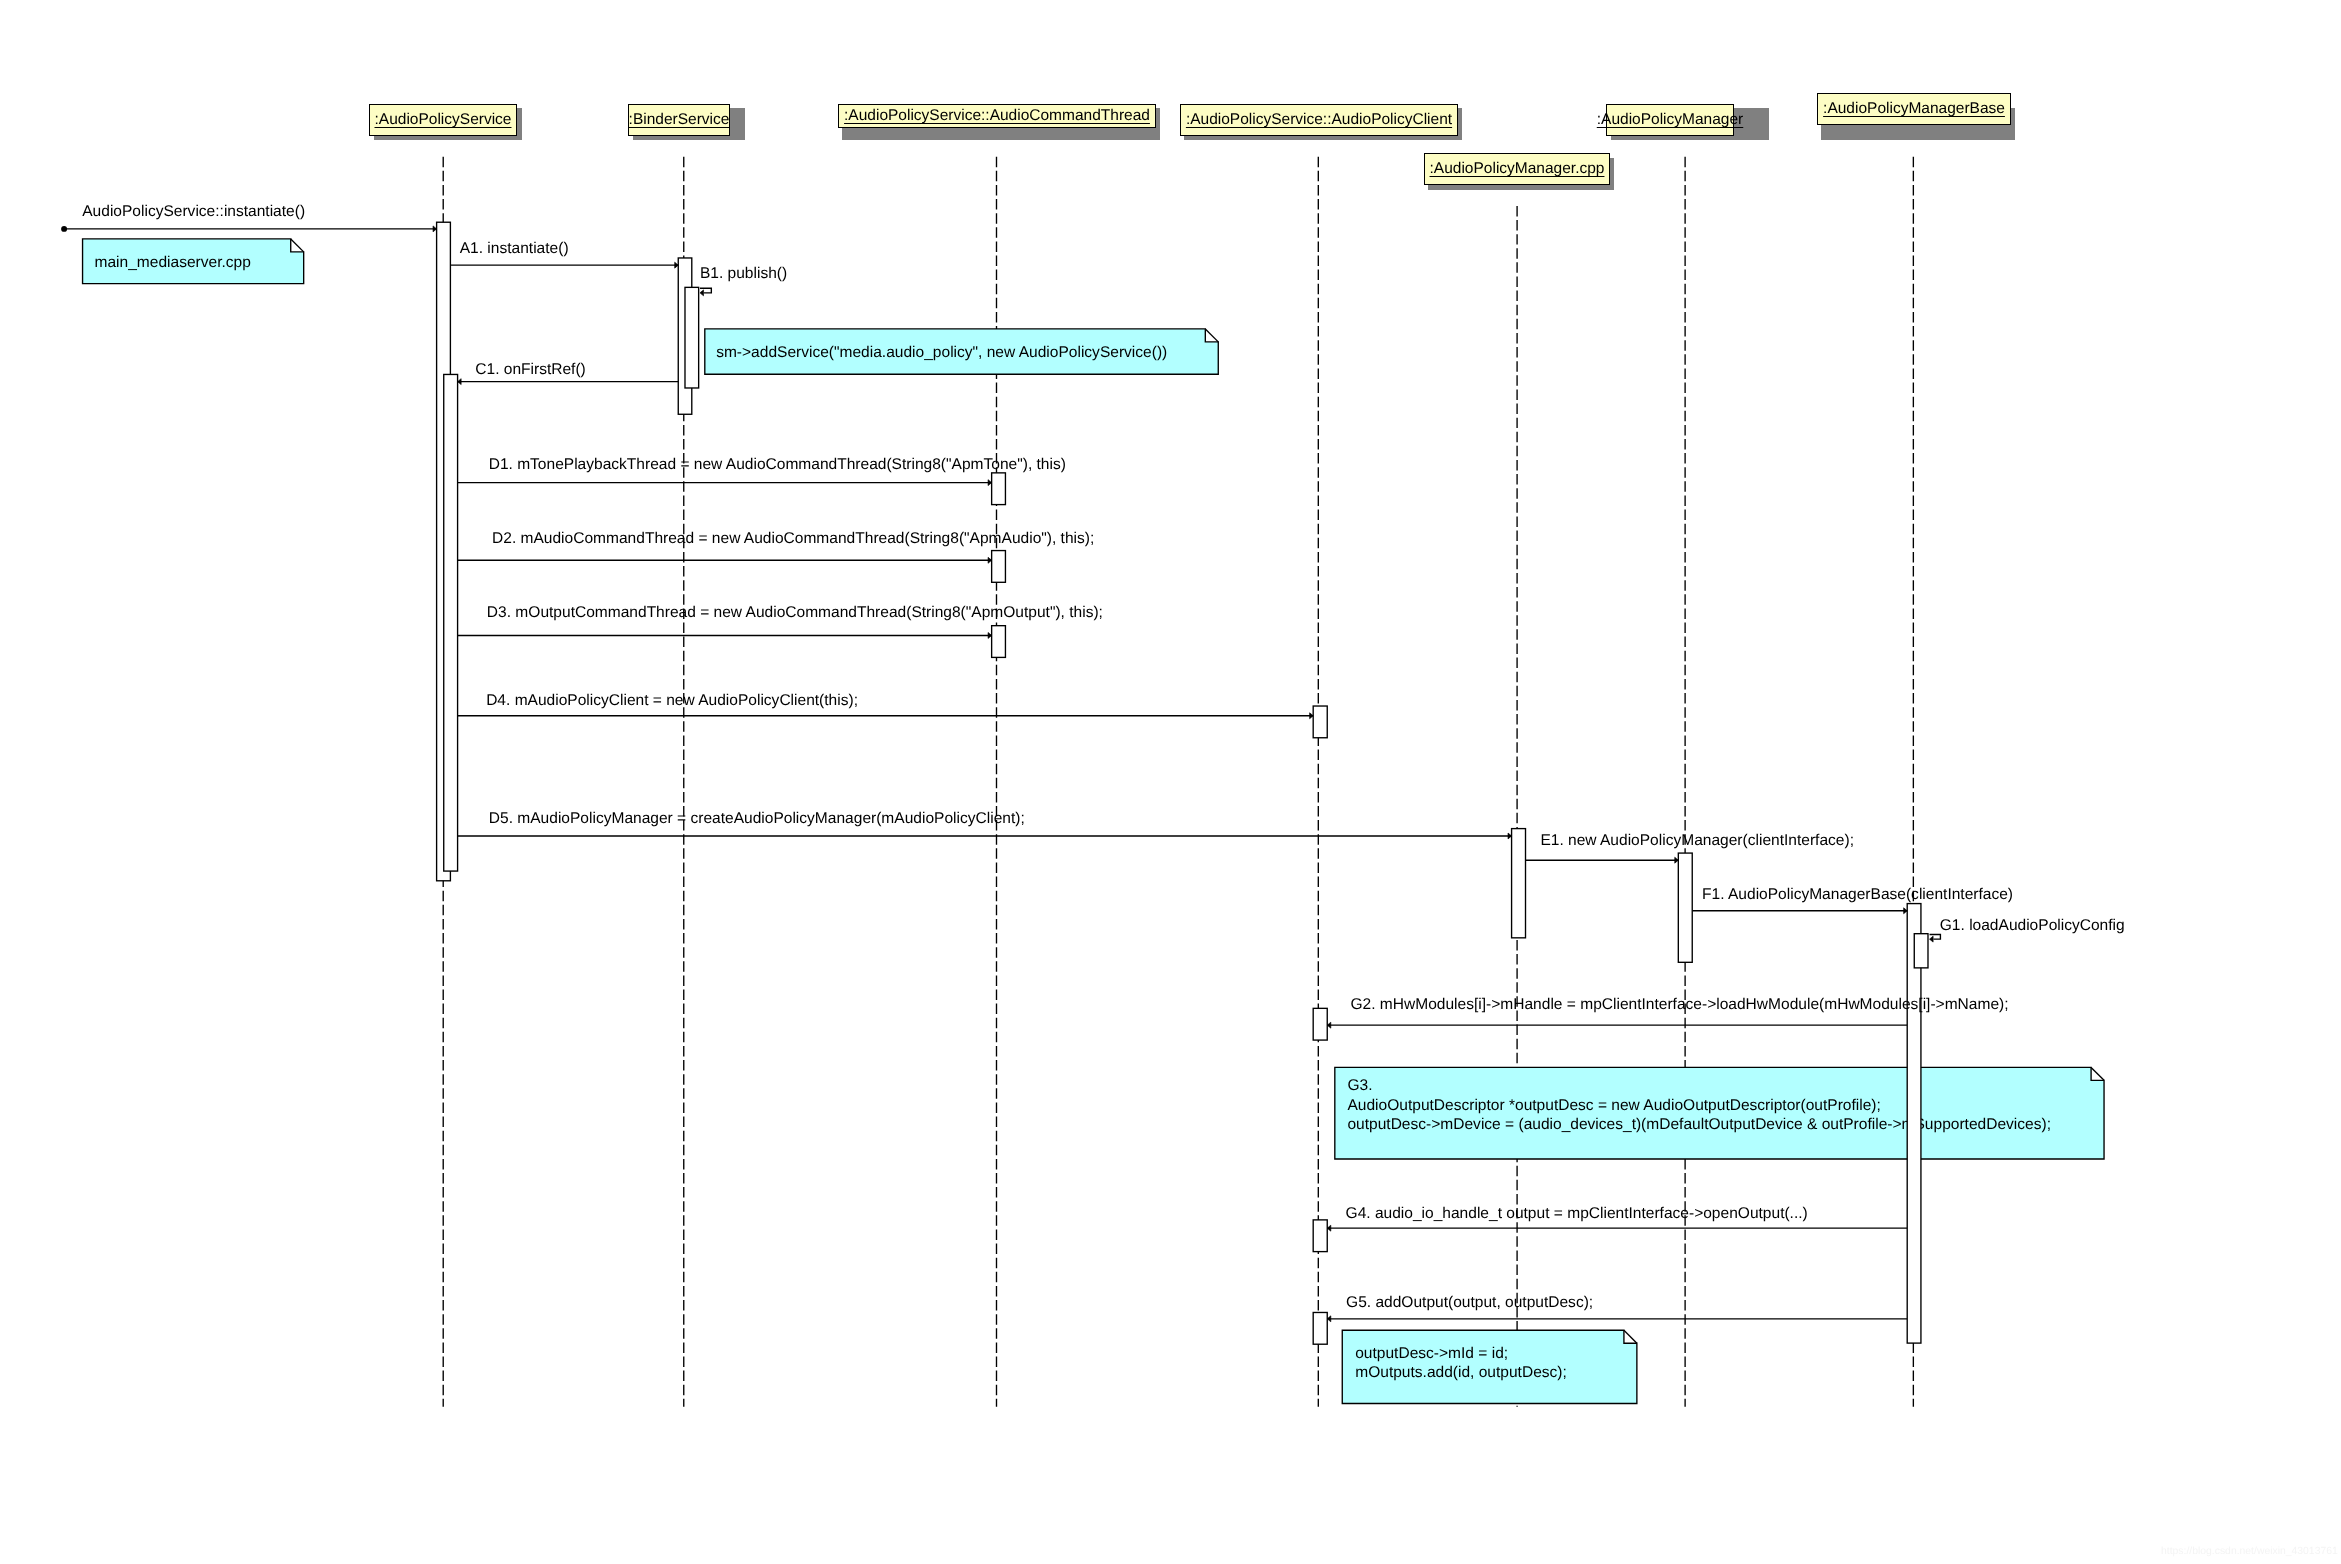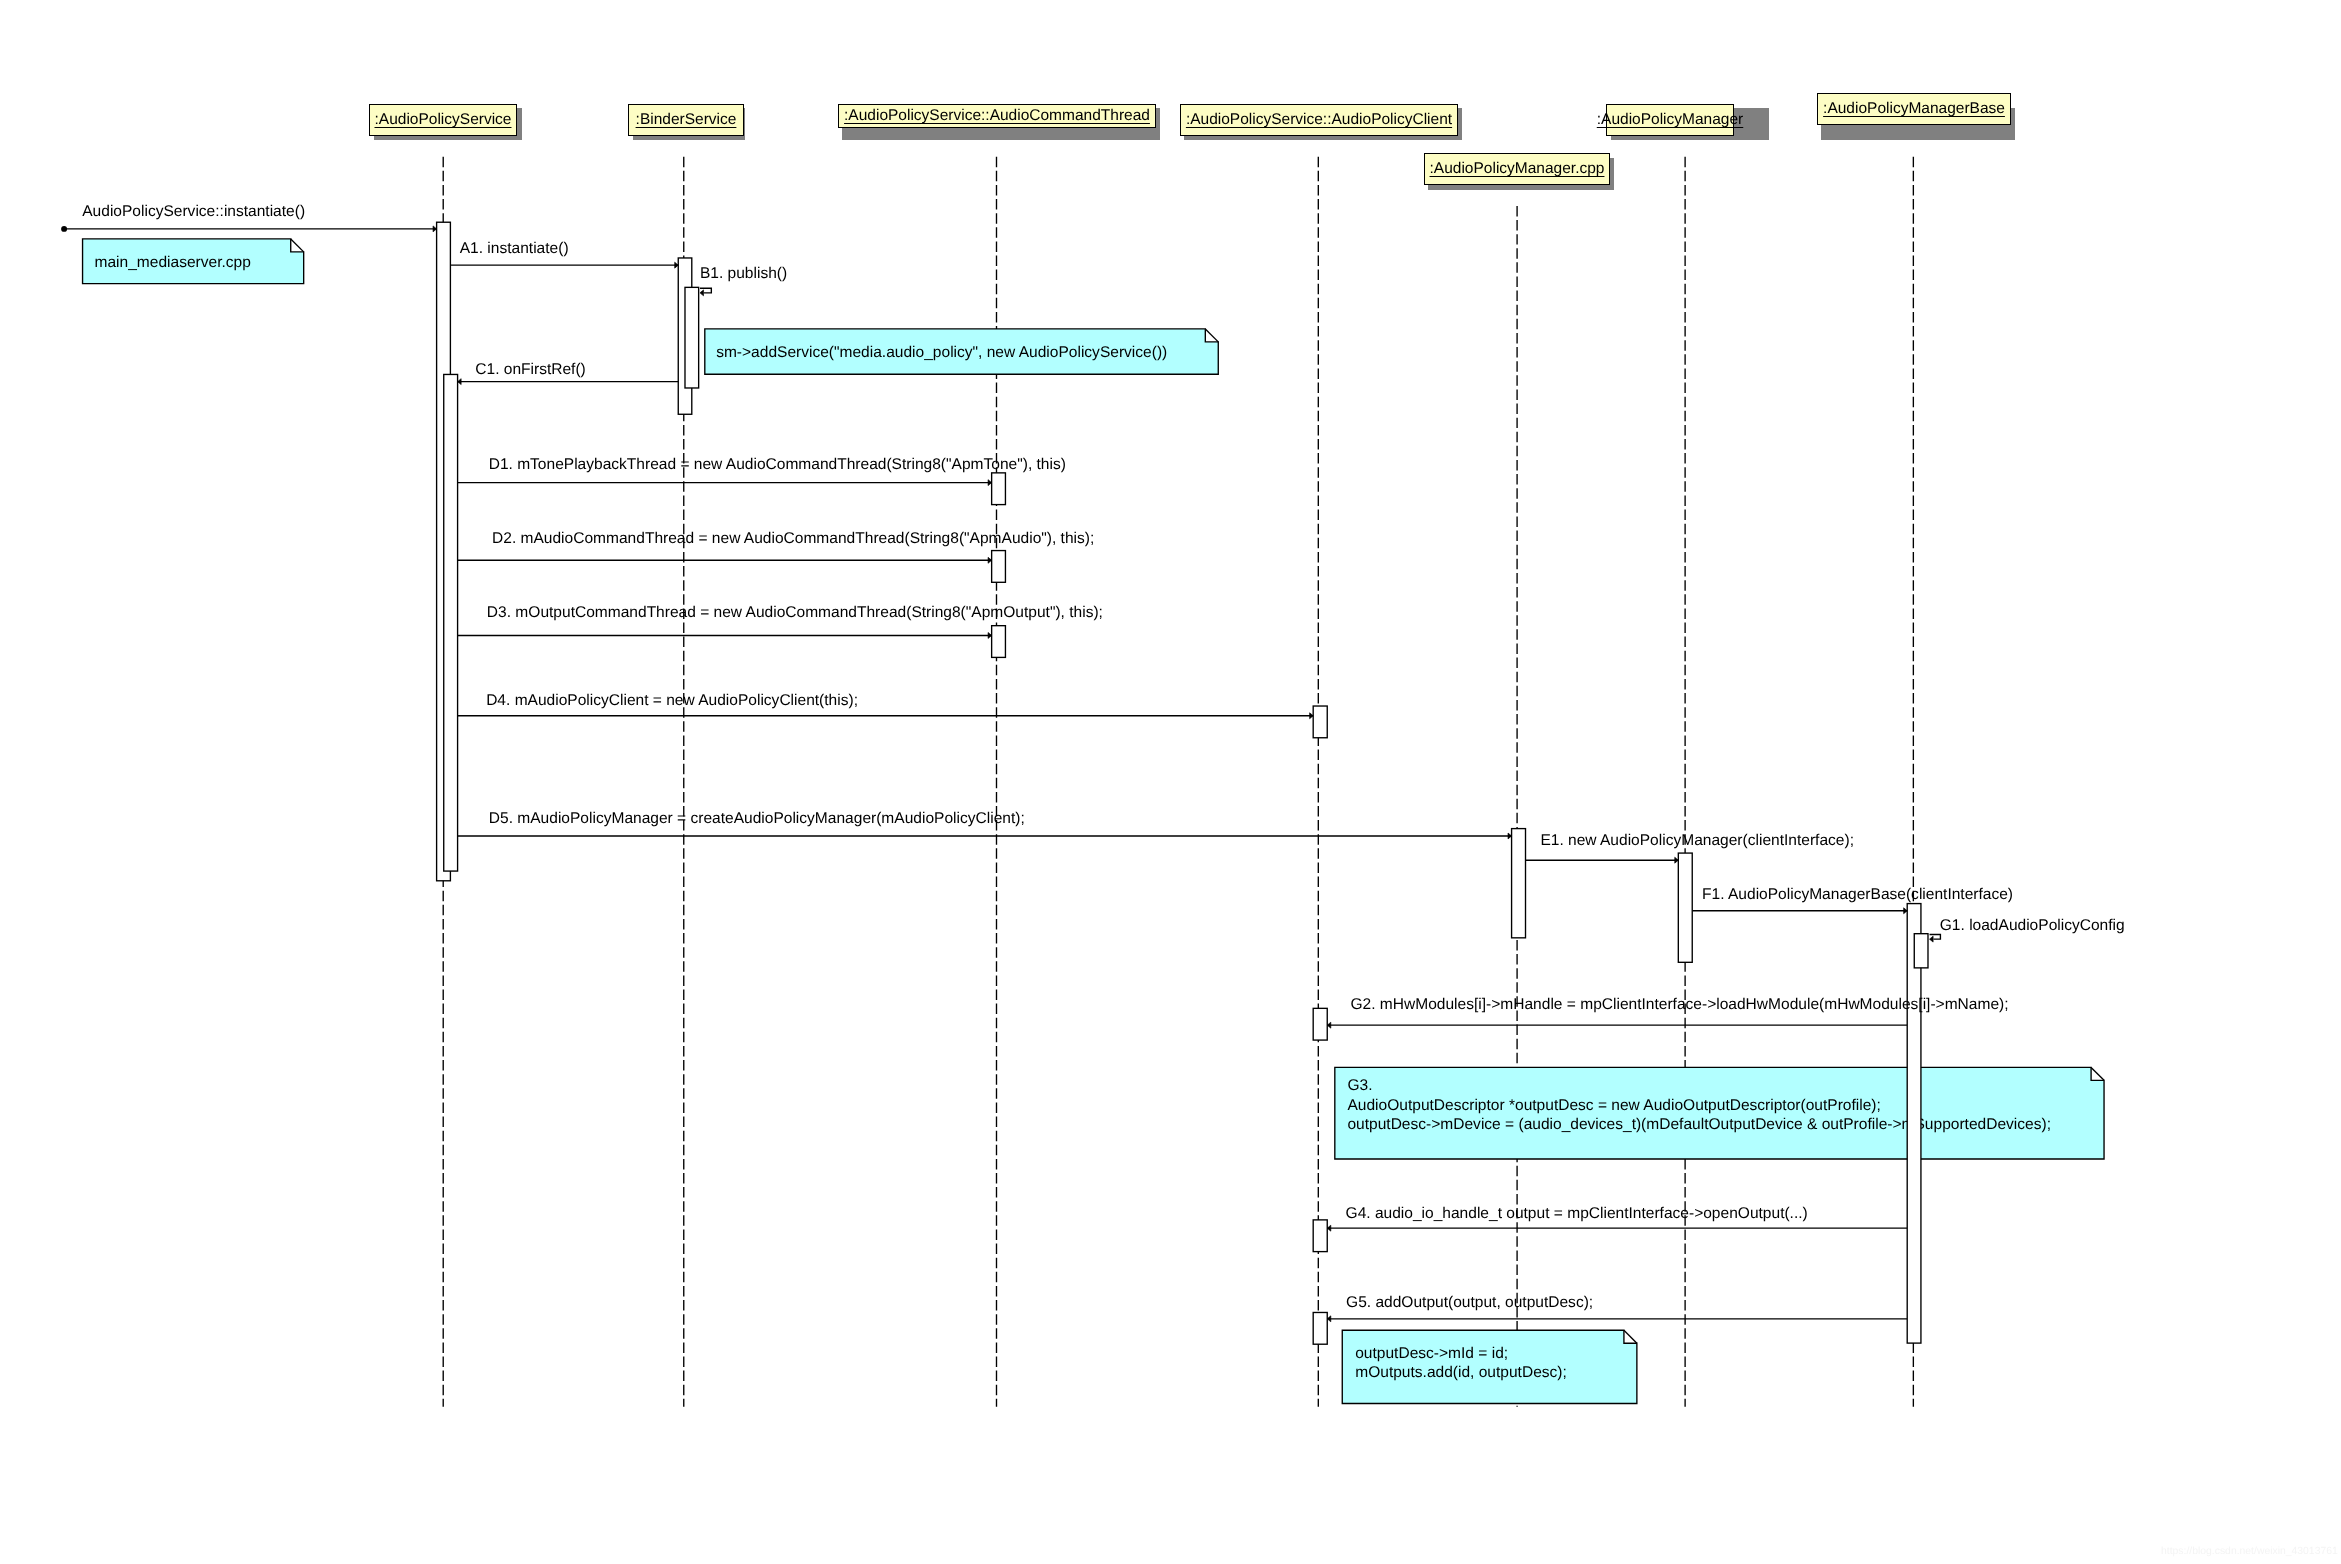--- a/index.html
+++ b/index.html
@@ -116,21 +116,21 @@
       <polygon points="2945.5,1406.6 2940,1402 2940,1411.1999999999998" fill="#000000" stroke="#000000" stroke-width="1" stroke-linejoin="miter"></polygon>
       <polygon points="2980,1450.4 2985.5,1445.8000000000002 2985.5,1455" fill="#000000" stroke="#000000" stroke-width="1" stroke-linejoin="miter"></polygon>
       <polygon points="2049.8,1583.3 2055.3,1578.7 2055.3,1587.8999999999999" fill="#000000" stroke="#000000" stroke-width="1" stroke-linejoin="miter"></polygon>
       <polygon points="2049.8,1896.8 2055.3,1892.2 2055.3,1901.3999999999999" fill="#000000" stroke="#000000" stroke-width="1" stroke-linejoin="miter"></polygon>
       <polygon points="2049.8,2036.8 2055.3,2032.2 2055.3,2041.3999999999999" fill="#000000" stroke="#000000" stroke-width="1" stroke-linejoin="miter"></polygon>
     </svg>
   <div id="heads">
       <div class="llshadow" style="left: 374px; top: 108px; width: 148px; height: 32px; background: rgb(128, 128, 128);"></div>
       <div class="llbox" style="left: 369px; top: 104px; width: 148px; height: 32px; background: rgb(253, 253, 196);"><u>:AudioPolicyService</u></div>
       <div class="llshadow" style="left: 633px; top: 108px; width: 112px; height: 32px; background: rgb(128, 128, 128);"></div>
-      <div class="llbox" style="left: 628px; top: 104px; width: 116px; height: 32px; background: rgb(253, 253, 196);"><u>:BinderService</u></div>
+      <div class="llbox" style="left: 628px; top: 104px; width: 102px; height: 32px; background: rgb(253, 253, 196);"><u>:BinderService</u></div>
       <div class="llshadow" style="left: 842px; top: 108px; width: 318px; height: 32px; background: rgb(128, 128, 128);"></div>
       <div class="llbox" style="left: 838px; top: 104px; width: 318px; height: 24px; background: rgb(253, 253, 196);"><u>:AudioPolicyService::AudioCommandThread</u></div>
       <div class="llshadow" style="left: 1184px; top: 108px; width: 278px; height: 32px; background: rgb(128, 128, 128);"></div>
       <div class="llbox" style="left: 1180px; top: 104px; width: 278px; height: 32px; background: rgb(253, 253, 196);"><u>:AudioPolicyService::AudioPolicyClient</u></div>
       <div class="llshadow" style="left: 1428px; top: 158px; width: 186px; height: 32px; background: rgb(128, 128, 128);"></div>
       <div class="llbox" style="left: 1424px; top: 153px; width: 186px; height: 32px; background: rgb(253, 253, 196); text-align: right;"><u>:AudioPolicyManager.cpp</u></div>
       <div class="llshadow" style="left: 1611px; top: 108px; width: 158px; height: 32px; background: rgb(128, 128, 128);"></div>
       <div class="llbox" style="left: 1606px; top: 104px; width: 128px; height: 32px; background: rgb(253, 253, 196);"><u>:AudioPolicyManager</u></div>
       <div class="llshadow" style="left: 1821px; top: 108px; width: 194px; height: 32px; background: rgb(128, 128, 128);"></div>
       <div class="llbox" style="left: 1817px; top: 93px; width: 194px; height: 32px; background: rgb(253, 253, 196);"><u>:AudioPolicyManagerBase</u></div>

